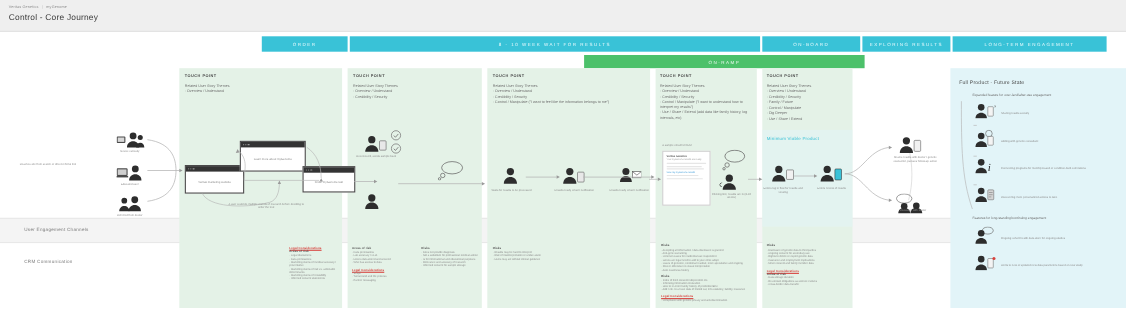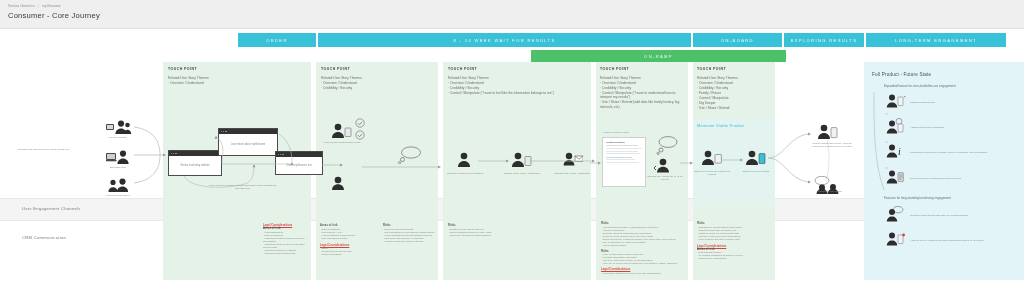--- a/index.html
+++ b/index.html
@@ -137,21 +137,21 @@
 </head>
 <body>
 
 <div class="appbar"></div>
 
 <div class="breadcrumb">
   <span>Veritas Genetics</span>
   <span class="sep">|</span>
   <span>myGenome</span>
 </div>
-<div class="doc-title">Consumer - Core Journey</div>
+<div class="doc-title">Control - Core Journey</div>
 
 <div class="phasebar">
   <div class="phase" style="left:238px;width:78px;">ORDER</div>
   <div class="phase" style="left:318px;width:373px;">8 - 10 WEEK WAIT FOR RESULTS</div>
   <div class="phase" style="left:693px;width:89px;">ON-BOARD</div>
   <div class="phase" style="left:784px;width:80px;">EXPLORING RESULTS</div>
   <div class="phase" style="left:866px;width:140px;">LONG-TERM ENGAGEMENT</div>
 </div>
 <div class="onramp" style="left:531px;width:255px;">ON-RAMP</div>
 

